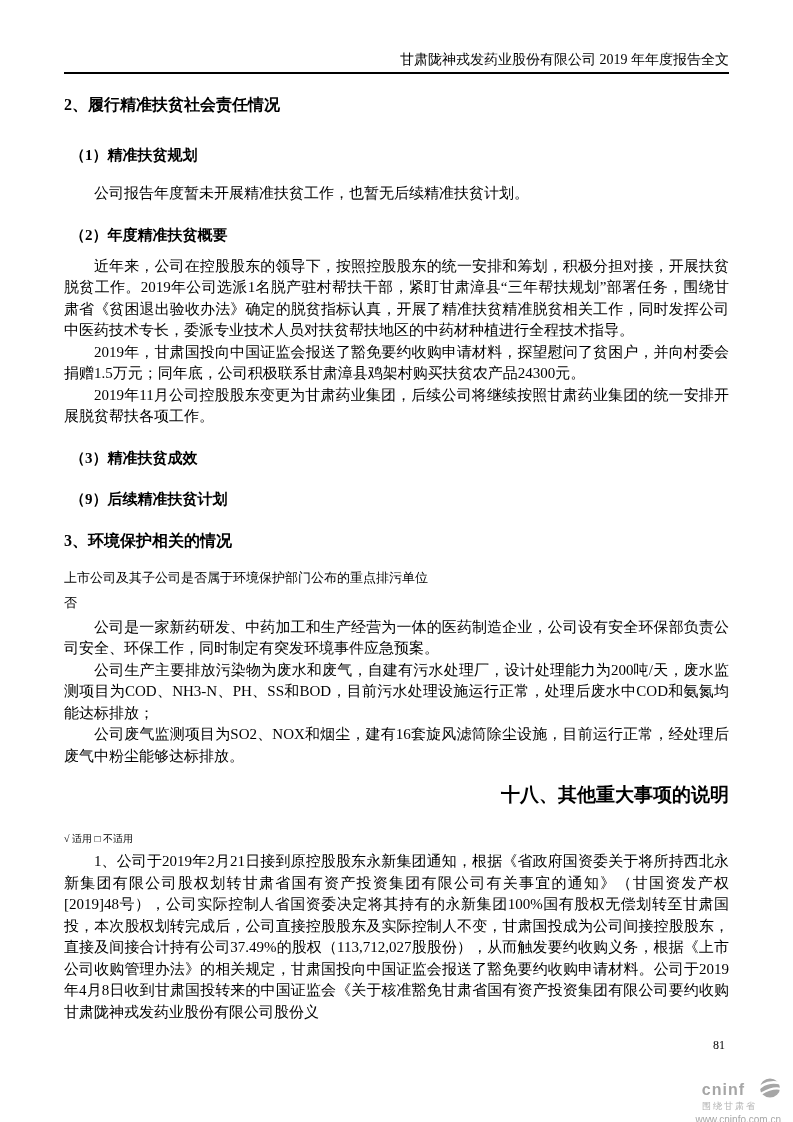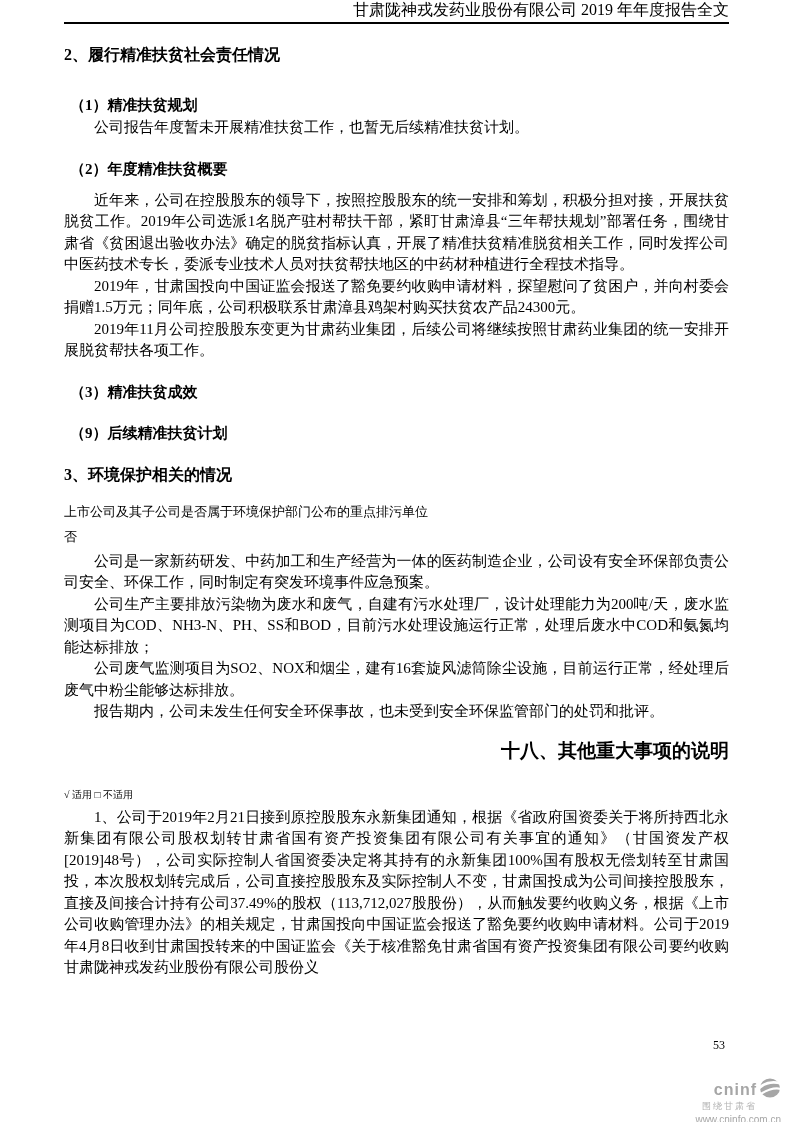--- a/index.html
+++ b/index.html
@@ -16,22 +16,23 @@
     color: #000000;
   }
   .page {
     position: absolute;
     inset: 0;
     padding: 0 64px;
     box-sizing: border-box;
   }
   
   .doc-header {
+    padding-top: 50px;
     text-align: right;
-    font-size: 16px;
+    font-size: 14px;
     line-height: 19px;
   }
   .header-rule {
     margin-top: 3px;
     border-top: 2px solid #000000;
     height: 0;
   }
   
   .h-num {
     font-size: 16px;
@@ -54,21 +55,21 @@
     text-align: right;
   }
   
   p.body {
     font-size: 15px;
     line-height: 21.5px;
     margin: 0;
     text-align: justify;
     text-indent: 2em;
   }
-  p.body.mt-first { margin-top: 1px; }
+  p.body.mt-first { margin-top: 17px; }
   p.body.mt-block { margin-top: 10px; }
   p.body.mt-small { margin-top: 5px; }
   p.body.mt-last  { margin-top: 3px; }
   .note {
     font-size: 13px;
     line-height: 18px;
     margin: 18px 0 0 0;
   }
   .note.answer { margin-top: 7px; }
   .applicability {
@@ -87,21 +88,21 @@
     position: absolute;
     top: 1078px;
     right: 12px;
     font-family: "Liberation Sans", sans-serif;
     color: #a6a6a6;
   }
   .logo-row {
     display: flex;
     align-items: center;
     justify-content: flex-end;
-    gap: 2px;
+    gap: 14px;
   }
   .logo-brand {
     font-size: 16px;
     font-weight: 700;
     letter-spacing: 1px;
     color: #a6a6a6;
   }
   .logo-cn {
     font-size: 9px;
     letter-spacing: 2px;
@@ -153,32 +154,31 @@
     <div class="note">上市公司及其子公司是否属于环境保护部门公布的重点排污单位</div>
 
     <div class="note answer">否</div>
 
     <p class="body mt-small">公司是一家新药研发、中药加工和生产经营为一体的医药制造企业，公司设有安全环保部负责公司安全、环保工作，同时制定有突发环境事件应急预案。</p>
 
     <p class="body">公司生产主要排放污染物为废水和废气，自建有污水处理厂，设计处理能力为200吨/天，废水监测项目为COD、NH3-N、PH、SS和BOD，目前污水处理设施运行正常，处理后废水中COD和氨氮均能达标排放；</p>
 
     <p class="body">公司废气监测项目为SO2、NOX和烟尘，建有16套旋风滤筒除尘设施，目前运行正常，经处理后废气中粉尘能够达标排放。</p>
 
-    <p class="body">报告期内，公司未发生任何安全环保事故，也未受到安全环保监管部门的处罚和批评。</p>
 
     <h2 class="h-big">十八、其他重大事项的说明</h2>
 
     <div class="applicability">√ 适用 □ 不适用</div>
 
     <p class="body mt-last">1、公司于2019年2月21日接到原控股股东永新集团通知，根据《省政府国资委关于将所持西北永新集团有限公司股权划转甘肃省国有资产投资集团有限公司有关事宜的通知》（甘国资发产权[2019]48号），公司实际控制人省国资委决定将其持有的永新集团100%国有股权无偿划转至甘肃国投，本次股权划转完成后，公司直接控股股东及实际控制人不变，甘肃国投成为公司间接控股股东，直接及间接合计持有公司37.49%的股权（113,712,027股股份），从而触发要约收购义务，根据《上市公司收购管理办法》的相关规定，甘肃国投向中国证监会报送了豁免要约收购申请材料。公司于2019年4月8日收到甘肃国投转来的中国证监会《关于核准豁免甘肃省国有资产投资集团有限公司要约收购甘肃陇神戎发药业股份有限公司股份义</p>
 
   </main>
 </div>
 
-<div class="page-number">53</div>
+<div class="page-number">81</div>
 
 <div class="cninfo-logo">
   <div class="logo-row">
     <span class="logo-brand">cninf</span>
     <span class="swirl-icon">
       <svg width="22" height="20" viewBox="0 0 22 20" aria-hidden="true">
         <ellipse cx="11" cy="10" rx="10" ry="9.5" fill="#a6a6a6"></ellipse>
         <path d="M-2 12 Q 8 1 24 6" stroke="#ffffff" stroke-width="2.8" fill="none"></path>
         <path d="M-1 18 Q 12 8 23 11" stroke="#ffffff" stroke-width="2.2" fill="none"></path>
       </svg>

